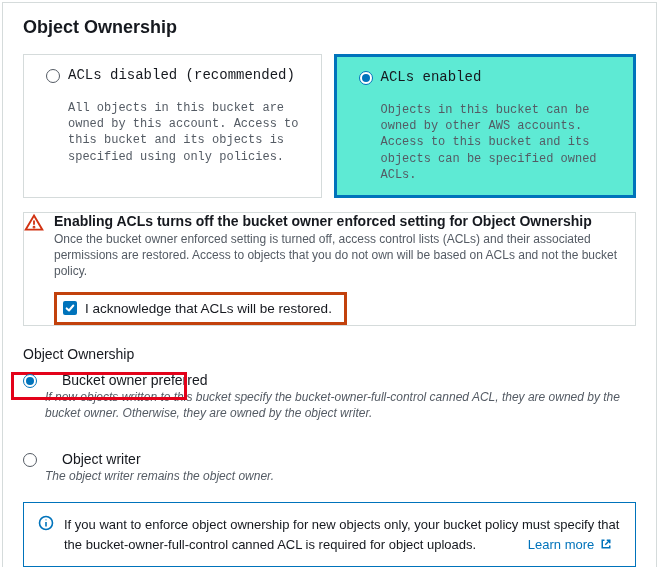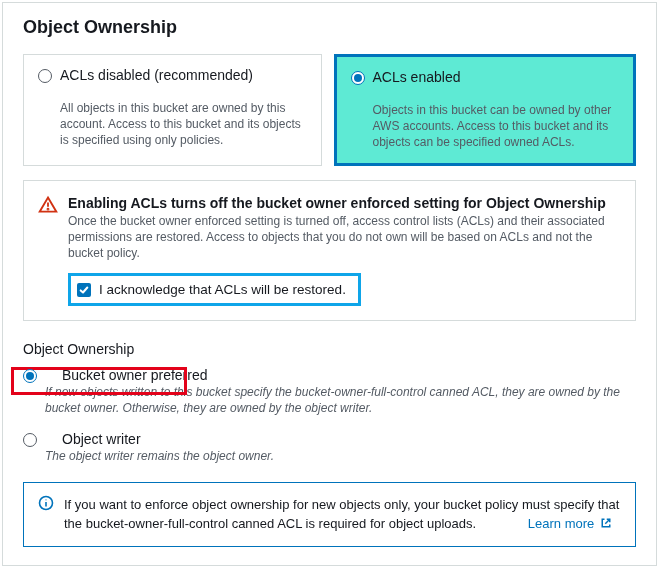--- a/index.html
+++ b/index.html
@@ -33,22 +33,23 @@
     padding: 4px 20px 18px 20px;
   }
   .radio-row {
     display: flex;
     gap: 12px;
     margin-top: 4px;
   }
   .radio-card {
     flex: 1;
     border: 1px solid #d5dbdb;
-    padding: 12px 14px;
+    padding: 12px 22px;
     position: relative;
+    font-family: Liberation Mono, monospace;
   }
   .radio-card.selected-card {
     background: #5eead4;
     border-color: #0073bb;
   }
   .radio-top {
     display: flex;
     align-items: flex-start;
     gap: 8px;
   }
@@ -82,21 +83,20 @@
     color: #545b64;
     margin-left: 22px;
     margin-top: 17px;
     line-height: 1.35;
   }
   .highlight-red {
     border: 3px solid #e3021a;
   }
   .warning-box {
     border: 1px solid #d5dbdb;
-    padding: 14px;
     margin-top: 14px;
     display: flex;
     gap: 10px;
   }
   .warn-icon {
     flex: none;
     width: 20px;
     color: #d13212;
   }
   .warning-body { flex: 1; }
@@ -110,21 +110,21 @@
     line-height: 1.35;
     margin-top: 2px;
   }
   .ack-row {
     display: inline-flex;
     align-items: center;
     gap: 8px;
     margin-top: 12px;
     padding: 6px 12px 6px 6px;
   }
-  .ack-row.highlight-red { border: 3px solid #0ea5e9; }
+  .ack-row.highlight-red { border: 3px solid #c2410c; }
   .checkbox {
     width: 14px; height: 14px;
     background: #0073bb;
     border-radius: 2px;
     display: flex;
     align-items: center;
     justify-content: center;
     flex: none;
   }
   .checkbox svg { width: 10px; height: 10px; stroke: #fff; }
@@ -224,21 +224,21 @@
       <div class="bucket-pref-hl" style="left:-12px; top:26px; width:176px; height:28px;"></div>
 
       <div class="plain-radio">
         <div class="radio-top">
           <span class="radio-circle checked"></span>
           <span class="radio-label">Bucket owner preferred</span>
         </div>
         <div class="radio-desc">If new objects written to this bucket specify the bucket-owner-full-control canned ACL, they are owned by the bucket owner. Otherwise, they are owned by the object writer.</div>
       </div>
 
-      <div class="plain-radio" style="margin-top:10px;">
+      <div class="plain-radio" style="margin-top:26px;">
         <div class="radio-top">
           <span class="radio-circle"></span>
           <span class="radio-label">Object writer</span>
         </div>
         <div class="radio-desc">The object writer remains the object owner.</div>
       </div>
     </div>
 
     <div class="info-box">
       <span class="info-icon">

